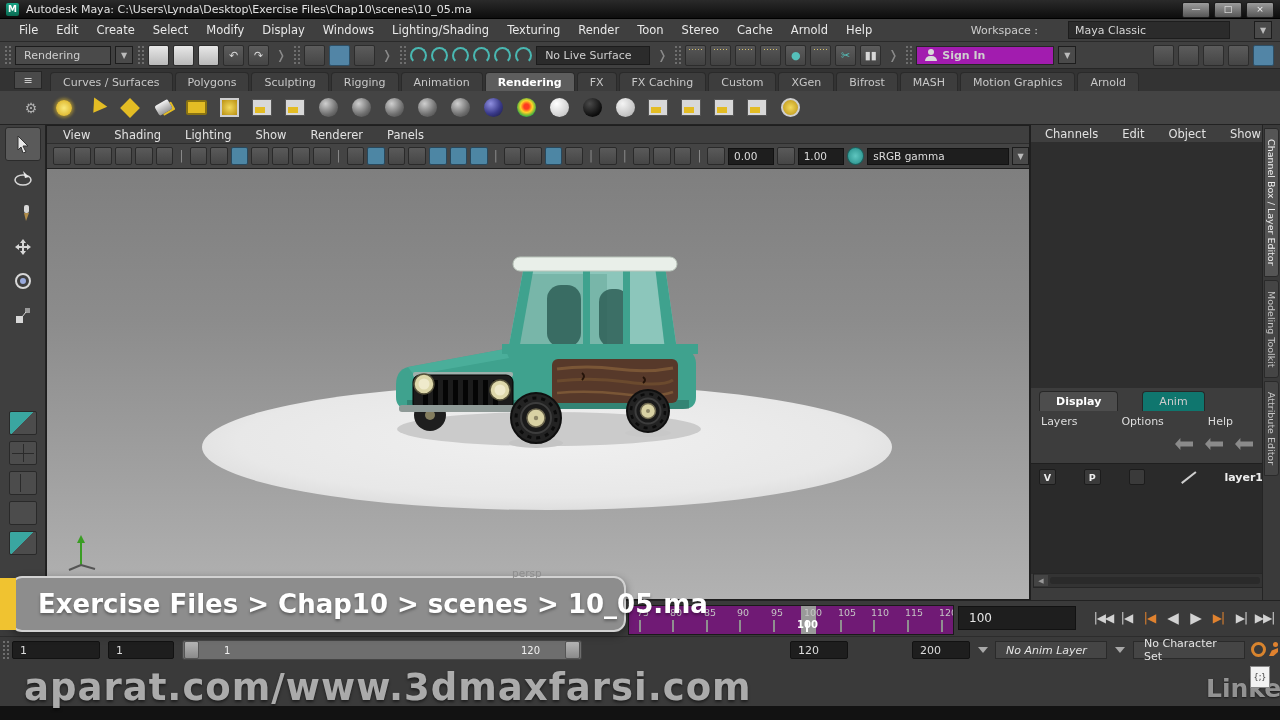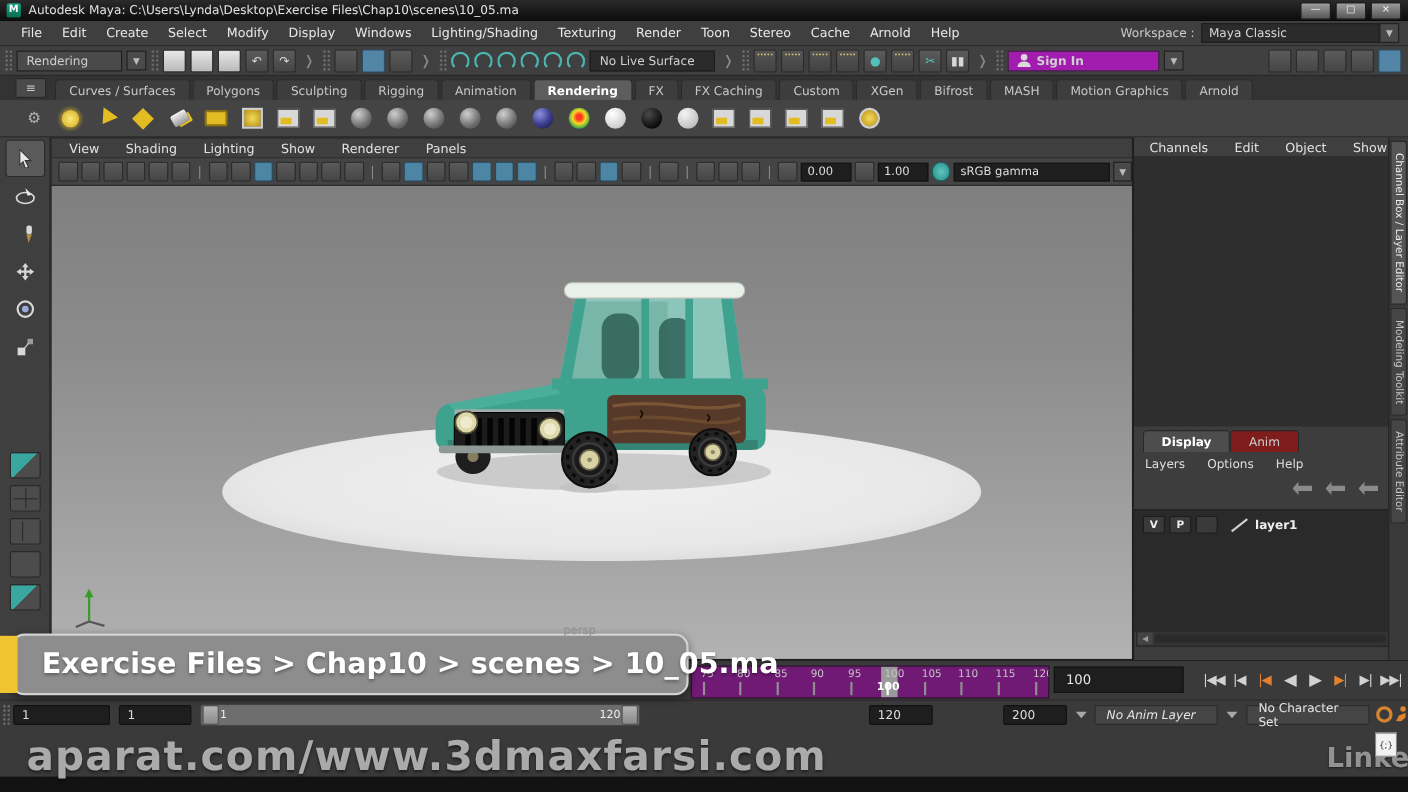--- a/index.html
+++ b/index.html
@@ -1,19 +1,19 @@
 <!DOCTYPE html>
 <html><head>
 <meta charset="utf-8">
 <style>
   html,body{margin:0;padding:0;background:#222;}
   #root{position:relative;width:1280px;height:720px;overflow:hidden;background:#3a3a3a;
         font-family:"DejaVu Sans","Liberation Sans",sans-serif;color:#ddd;-webkit-user-select:none;}
   .abs{position:absolute;}
-  .row{display:flex;align-items:center;}
+  .row{display:flex;align-items:center;gap:24px;}
   
   .titlebar{left:0;top:0;width:1280px;height:19px;background:linear-gradient(#2a2a2a,#0d0d0d);
             display:flex;align-items:center;padding-left:6px;box-sizing:border-box;border-bottom:1px solid #000;}
   .mlogo{width:13px;height:13px;background:linear-gradient(#18a385,#0a6b52);color:#fff;font-size:9px;font-weight:bold;
          display:flex;align-items:center;justify-content:center;border-radius:2px;margin-right:7px;}
   .wtitle{font-size:11px;color:#e2e2e2;white-space:nowrap;}
   .winbtns{position:absolute;right:6px;top:2px;display:flex;gap:4px;}
   .wb{width:26px;height:14px;background:linear-gradient(#9c9c9c,#565656);border:1px solid #1c1c1c;border-radius:2px;
       color:#f2f2f2;font-size:9px;line-height:13px;text-align:center;}
   
@@ -86,21 +86,21 @@
   .vi.on{border-radius:50%;background:radial-gradient(#5fc6c0,#238b86);border-color:#1a5f5c;}
   .vf{height:15px;background:#1e1e1e;border:1px solid #121212;color:#ddd;font-size:10.5px;display:flex;align-items:center;padding:0 5px;min-width:34px;}
   .v3d{position:absolute;left:0;top:43px;width:982px;height:430px;overflow:hidden;
        background:linear-gradient(180deg,#7f7f7f 0%,#8c8c8c 35%,#a0a0a0 70%,#b2b2b2 100%);}
   .persp{position:absolute;font-size:10.5px;color:#8e8e8e;z-index:40;}
   
   .rpanel{left:1030px;top:125px;width:232px;height:475px;background:#3c3c3c;border-left:1px solid #1f1f1f;box-sizing:border-box;}
   .cbmenu{height:17px;background:#3f3f3f;display:flex;align-items:center;padding-left:14px;border-bottom:1px solid #2d2d2d;}
   .cbarea{position:absolute;left:0;top:17px;width:232px;height:246px;background:#2e2e2e;border-bottom:1px dashed #5a5a5a;}
   .lehead{position:absolute;left:0;top:263px;width:232px;height:75px;background:#3d3d3d;}
-  .letab{font-size:11px;color:#ccc;background:#7f1d1d;border:1px solid #272727;border-bottom:none;border-radius:4px 4px 0 0;padding:3px 16px;}
+  .letab{font-size:11px;color:#ccc;background:#0f766e;border:1px solid #272727;border-bottom:none;border-radius:4px 4px 0 0;padding:3px 16px;}
   .letab.active{background:#4d4d4d;color:#fff;font-weight:bold;}
   .lemi{font-size:11px;color:#ddd;margin-right:20px;}
   .layerico{width:18px;height:12px;background:#8a8a8a;clip-path:polygon(0 50%,30% 0,30% 30%,100% 30%,100% 70%,30% 70%,30% 100%);position:relative;}
   .layerico .tri{position:absolute;right:-2px;top:-5px;width:0;height:0;border-left:4px solid transparent;border-right:4px solid transparent;border-bottom:6px solid #3fb5c9;}
   .layerico .trid{position:absolute;right:-2px;bottom:-5px;width:0;height:0;border-left:4px solid transparent;border-right:4px solid transparent;border-top:6px solid #3fb5c9;}
   .lelist{position:absolute;left:0;top:338px;width:232px;height:110px;background:#2a2a2a;border-top:1px solid #1f1f1f;}
   .vpbox{width:18px;height:14px;background:#3a3a3a;border:1px solid #1c1c1c;border-radius:2px;color:#eee;font-size:9.5px;font-weight:bold;
          display:flex;align-items:center;justify-content:center;margin-right:4px;}
   .diag{width:16px;height:14px;position:relative;margin:0 6px 0 8px;}
   .diag::before{content:"";position:absolute;left:1px;bottom:1px;width:18px;height:1.5px;background:#cfcfcf;transform:rotate(-38deg);transform-origin:left bottom;}

